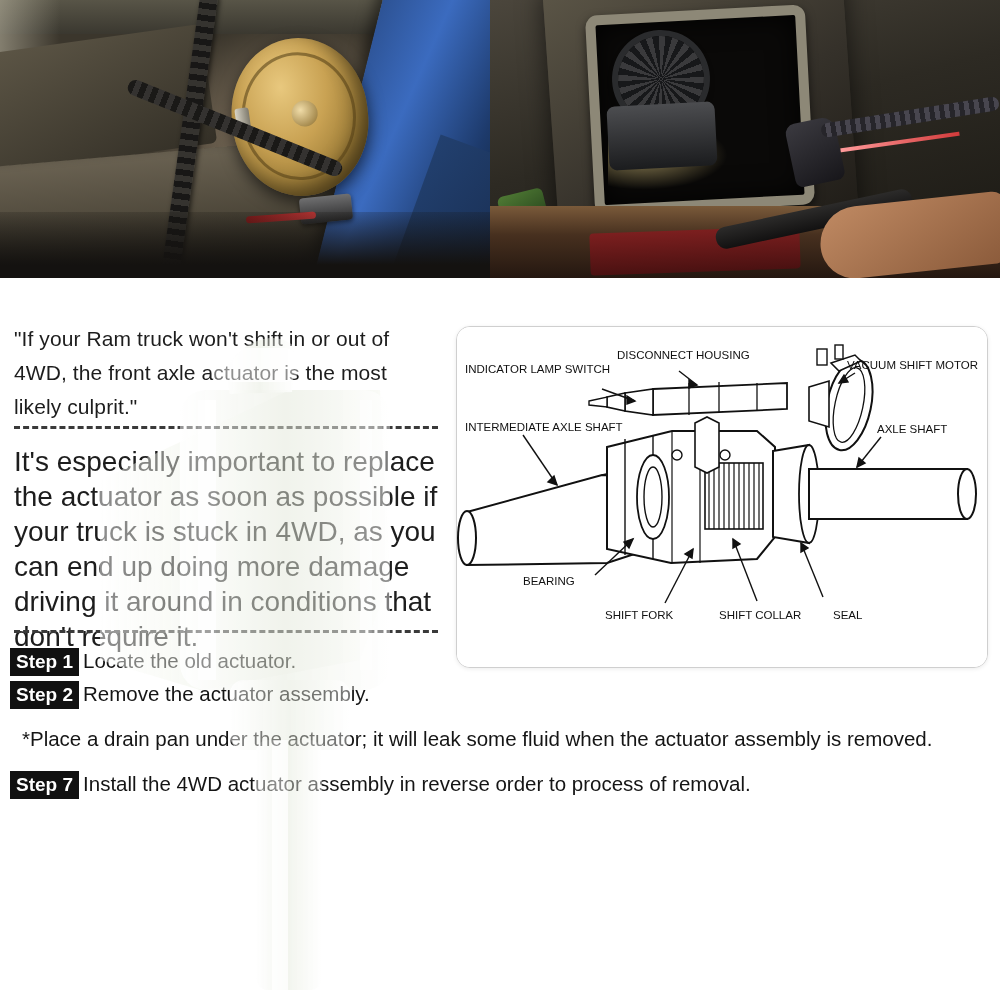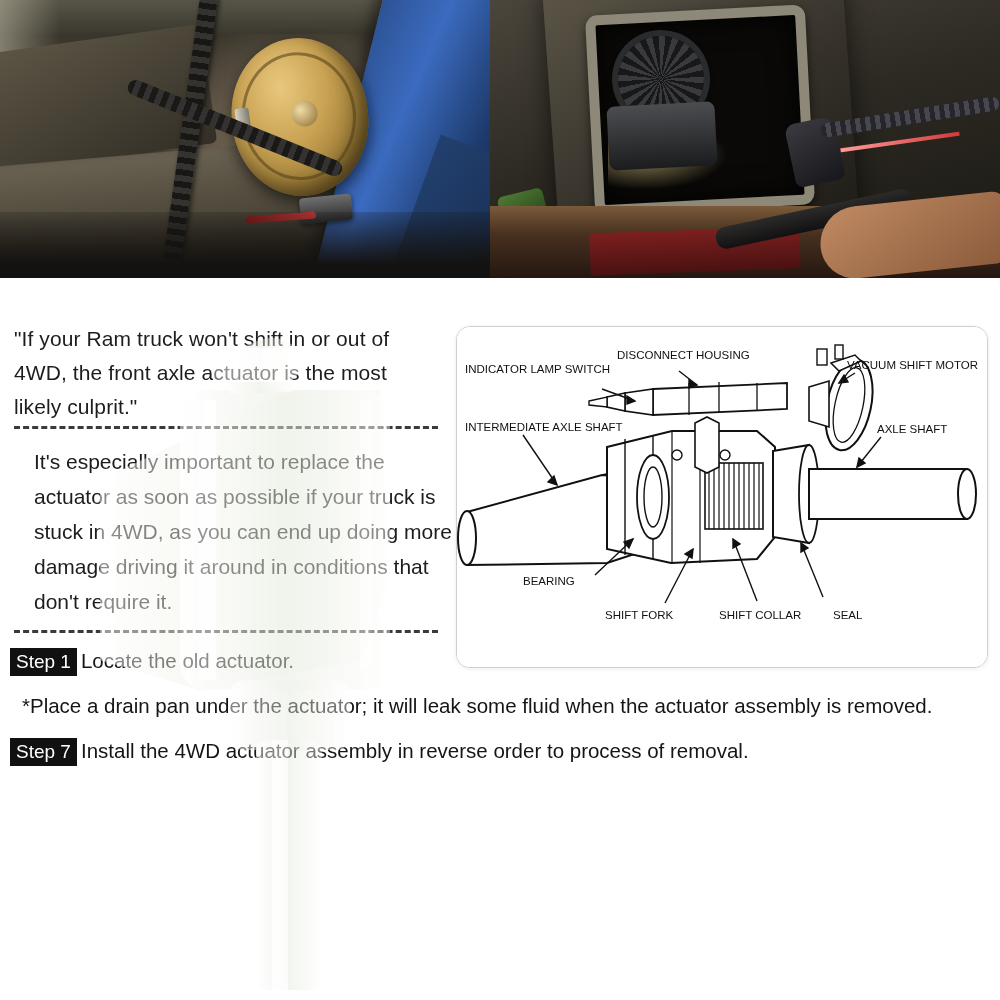--- a/index.html
+++ b/index.html
@@ -278,24 +278,23 @@
     border-top: 3px dashed #3a3a3a;
     height: 0;
   }
   .rule-1 { left: 14px; top: 148px; width: 424px; }
   .rule-2 { left: 14px; top: 352px; width: 424px; }
 
   .para-block {
     position: absolute;
     left: 14px; top: 166px;
     width: 430px;
-    font-size: 21px;
+    font-size: 28px;
     line-height: 35px;
     color: #1d1d1d;
-    margin-left: 20px;
   }
 
   
   .diagram-panel {
     position: absolute;
     left: 456px; top: 48px;
     width: 530px; height: 340px;
     background: #fff;
     border: 1px solid #cfcfcf;
     border-radius: 14px;
@@ -311,21 +310,21 @@
     width: 980px;
     font-size: 20.5px;
     line-height: 33px;
     color: #151515;
   }
   .step-wrap { white-space: normal; }
   .step-badge {
     display: inline-block;
     background: #111111;
     color: #ffffff;
-    font-weight: 400;
+    font-weight: 700;
     font-size: 19px;
     line-height: 25px;
     padding: 1px 6px 2px 6px;
     margin-right: 4px;
     vertical-align: baseline;
   }
   .note {
     display: block;
     margin: 12px;
   }
@@ -481,20 +480,23 @@
       <text x="376" y="292" font-family="Liberation Sans, sans-serif" font-size="11.5" fill="#111">SEAL</text>
     </svg>
   </div>
 
   <div class="steps">
 
     <div class="step-wrap">
       <span class="step-badge">Step 1</span><span>Locate the old actuator.</span>
     </div>
 
+    <div class="step-wrap">
+      <span class="step-badge">Step 2</span><span>Remove the actuator assembly.</span>
+    </div>
 
     <div class="note">*Place a drain pan under the actuator; it will leak some fluid when the actuator assembly is removed.</div>
 
 
 
 
     <div class="step-wrap">
       <span class="step-badge">Step 7</span><span>Install the 4WD actuator assembly in reverse order to process of removal.</span>
     </div>
   </div>

